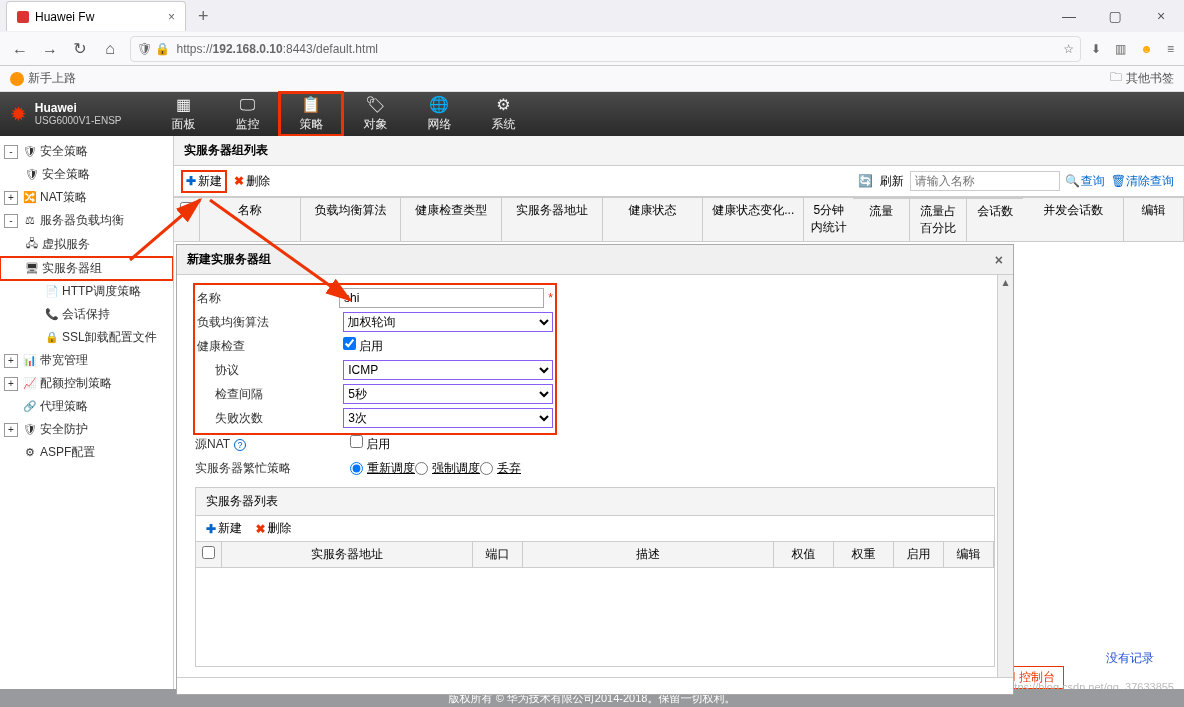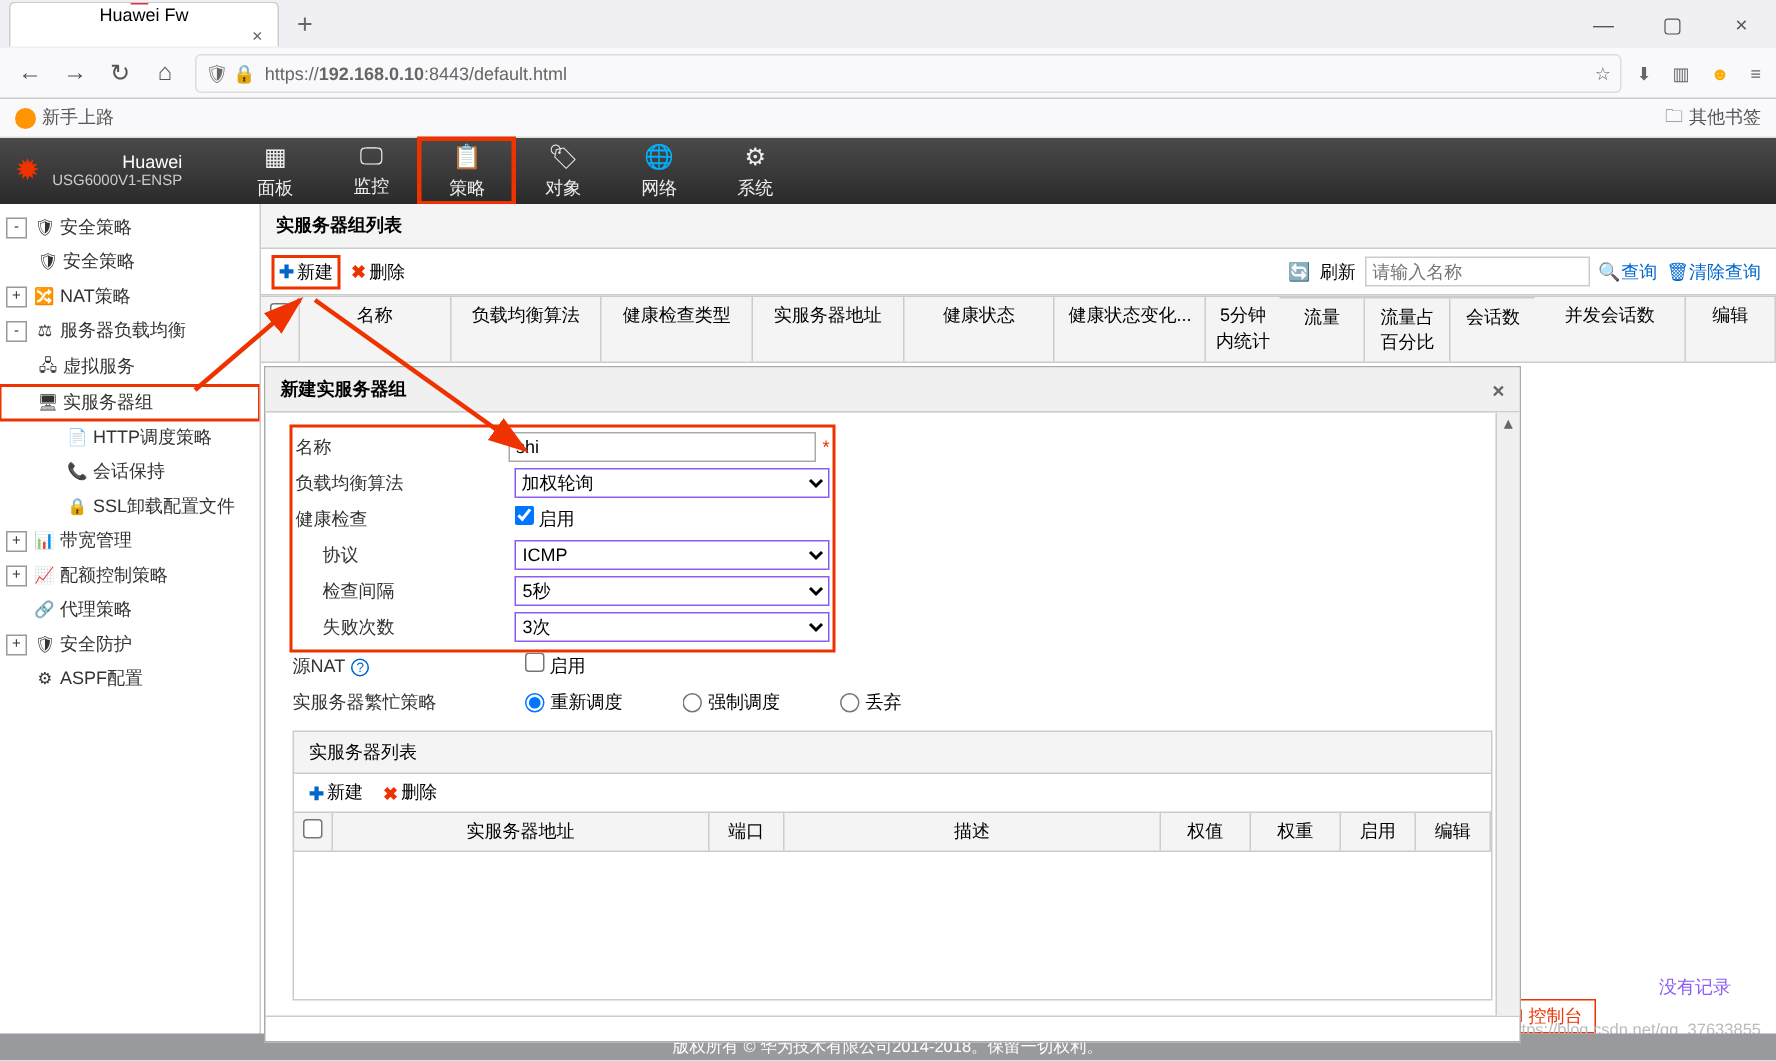--- a/index.html
+++ b/index.html
@@ -1,39 +1,39 @@
 <!DOCTYPE html>
 <html><head>
 <meta charset="utf-8">
 <style>
 * { margin: 0; padding: 0; box-sizing: border-box; font-family: "Microsoft YaHei", Arial, sans-serif; font-size: 12px; }
 body { background: #f0f0f0; width: 1184px; height: 707px; overflow: hidden; position: relative; }
 .browser-chrome { background: #f9f9fb; }
 .tab-bar { height: 32px; display: flex; align-items: center; padding-left: 6px; background: #f0f0f4; }
-.tab { background: #fff; border: 1px solid #ccc; border-bottom: none; border-radius: 4px 4px 0 0; display: flex; align-items: center; height: 30px; padding: 0 10px; width: 180px; position: relative; flex-direction: column; }
+.tab { background: #fff; border: 1px solid #ccc; border-bottom: none; border-radius: 4px 4px 0 0; display: flex; align-items: center; height: 30px; padding: 0 10px; width: 180px; position: relative; }
 .tab .fav { width: 12px; height: 12px; background: #d33; border-radius: 2px; margin-right: 6px; }
 .tab .close { margin-left: auto; color: #666; cursor: pointer; }
 .tab-plus { margin-left: 12px; color: #666; font-size: 18px; cursor: pointer; }
 .win-controls { margin-left: auto; display: flex; }
 .win-controls span { width: 46px; text-align: center; color: #555; font-size: 14px; cursor: pointer; }
 .addr-bar { height: 34px; display: flex; align-items: center; padding: 0 10px; gap: 10px; border-bottom: 1px solid #ccc; }
 .addr-bar .nav-btn { color: #555; font-size: 16px; cursor: pointer; width: 20px; text-align: center; }
 .addr-field { flex: 1; display: flex; align-items: center; border: 1px solid #ddd; border-radius: 4px; height: 26px; padding: 0 6px; color: #666; }
 .addr-field .lock { margin-right: 6px; color: #777; }
 .addr-right { margin-left: auto; display: flex; gap: 12px; color: #666; }
 .addr-icons-r { display: flex; gap: 14px; color: #666; }
 .bookmark-bar { height: 26px; display: flex; align-items: center; padding: 0 10px; border-bottom: 1px solid #ddd; }
 .bookmark-bar .bm { display: flex; align-items: center; gap: 4px; color: #555; cursor: pointer; }
 .bookmark-bar .bm .fav2 { width: 14px; height: 14px; background: #ff9500; border-radius: 50%; }
 .bookmark-bar .right-bm { margin-left: auto; display: flex; align-items: center; gap: 4px; color: #555; }
 .hw-header { height: 44px; background: linear-gradient(#4a4a4a, #2a2a2a); display: flex; align-items: center; color: #fff; padding: 0 10px; position: relative; }
 .hw-logo { display: flex; align-items: center; gap: 8px; }
 .hw-logo .logo-ic { color: #e30; font-size: 20px; }
 .hw-logo .txt { line-height: 1.2; }
-.hw-logo .txt .t1 { font-weight: normal; text-align: right; }
+.hw-logo .txt .t1 { font-weight: bold; }
 .hw-logo .txt .t2 { font-size: 10px; color: #ccc; }
 .hw-tabs { display: flex; gap: 0; margin-left: 30px; height: 100%; }
 .hw-tab { width: 64px; display: flex; flex-direction: column; align-items: center; justify-content: center; color: #eee; cursor: pointer; gap: 2px; }
 .hw-tab.active { outline: 3px solid #e30; outline-offset: -2px; }
 .hw-tab .ic { font-size: 16px; }
 .hw-right { margin-left: auto; color: #eee; display: flex; align-items: center; gap: 8px; font-size: 11px; }
 .hw-right .user { color: #ffa500; }
 .hw-right span.link { cursor: pointer; }
 .main-area { display: flex; height: calc(100% - 140px); }
 .sidebar { width: 174px; background: #fff; border-right: 1px solid #ccc; padding: 4px 0; overflow-y: auto; height: 100%; }
@@ -71,33 +71,33 @@
 .dlg-body .right-bar .up { text-align: center; color: #666; }
 .form-row { display: flex; align-items: center; min-height: 22px; margin-bottom: 2px; }
 .form-row .lbl { width: 155px; color: #333; }
 .form-row .lbl.ind { padding-left: 18px; }
 .form-row .fld { width: 224px; }
 .form-row input[type=text] { width: 100%; height: 20px; border: 1px solid #aaa; padding: 0 4px; }
 .form-row select { width: 100%; height: 20px; border: 1px solid #8b5cf6; background: #fff; }
 .form-row .req { color: #e30; margin-left: 4px; }
 .form-row .help { color: #06c; margin-left: 4px; border: 1px solid #06c; border-radius: 50%; width: 12px; height: 12px; display: inline-flex; align-items: center; justify-content: center; font-size: 9px; }
 .highlight-box { outline: 2px solid #e30; outline-offset: 0; padding: 2px; }
-.radio-row { display: flex; gap: 40px; align-items: flex-start; }
+.radio-row { display: flex; align-items: flex-start; text-decoration: underline; }
 .radio-row label { display: flex; align-items: center; gap: 4px; }
 .sub-panel { border: 1px solid #ccc; margin-top: 8px; }
 .sub-panel-title { background: #f4f4f4; padding: 5px 10px; border-bottom: 1px solid #ccc; }
 .sub-toolbar { padding: 4px 10px; border-bottom: 1px solid #ccc; }
 .sub-head-row { display: flex; background: #f4f4f4; border-bottom: 1px solid #ccc; }
 .sub-head-row .cell { padding: 4px 6px; border-right: 1px solid #ccc; text-align: center; flex: 1; }
 .sub-head-row .cell.cb { flex: 0 0 26px; }
 .sub-body { height: 98px; }
 .dlg-footer { border-top: 1px solid #ccc; padding: 8px 16px; display: flex; justify-content: flex-end; gap: 10px; }
 .footer { position: absolute; bottom: 0; left: 0; right: 0; height: 18px; background: #999a9d; color: #fff; text-align: center; font-size: 11px; line-height: 18px; }
 .cli-btn { position: absolute; bottom: 18px; right: 120px; background: #fff; border: 1px solid #e30; color: #e30; padding: 2px 8px; cursor: pointer; }
-.no-rec { position: absolute; bottom: 40px; right: 30px; color: #8b5cf6; }
+.no-rec { position: absolute; bottom: 40px; right: 30px; color: #1d4ed8; }
 .watermark { position: absolute; bottom: 14px; right: 10px; color: #bbb; font-size: 11px; pointer-events: none; }
 .dialog-wrap { position: relative; margin-left: 2px; margin-top: 2px; }
 .arrow-svg { position: absolute; top: 150px; left: 70px; width: 290px; height: 160px; pointer-events: none; z-index: 50; }
 input[type=checkbox], input[type=radio] { margin: 0; }
 </style>
 </head>
 <body>
 
 <div class="browser-chrome">
   <div class="tab-bar">

